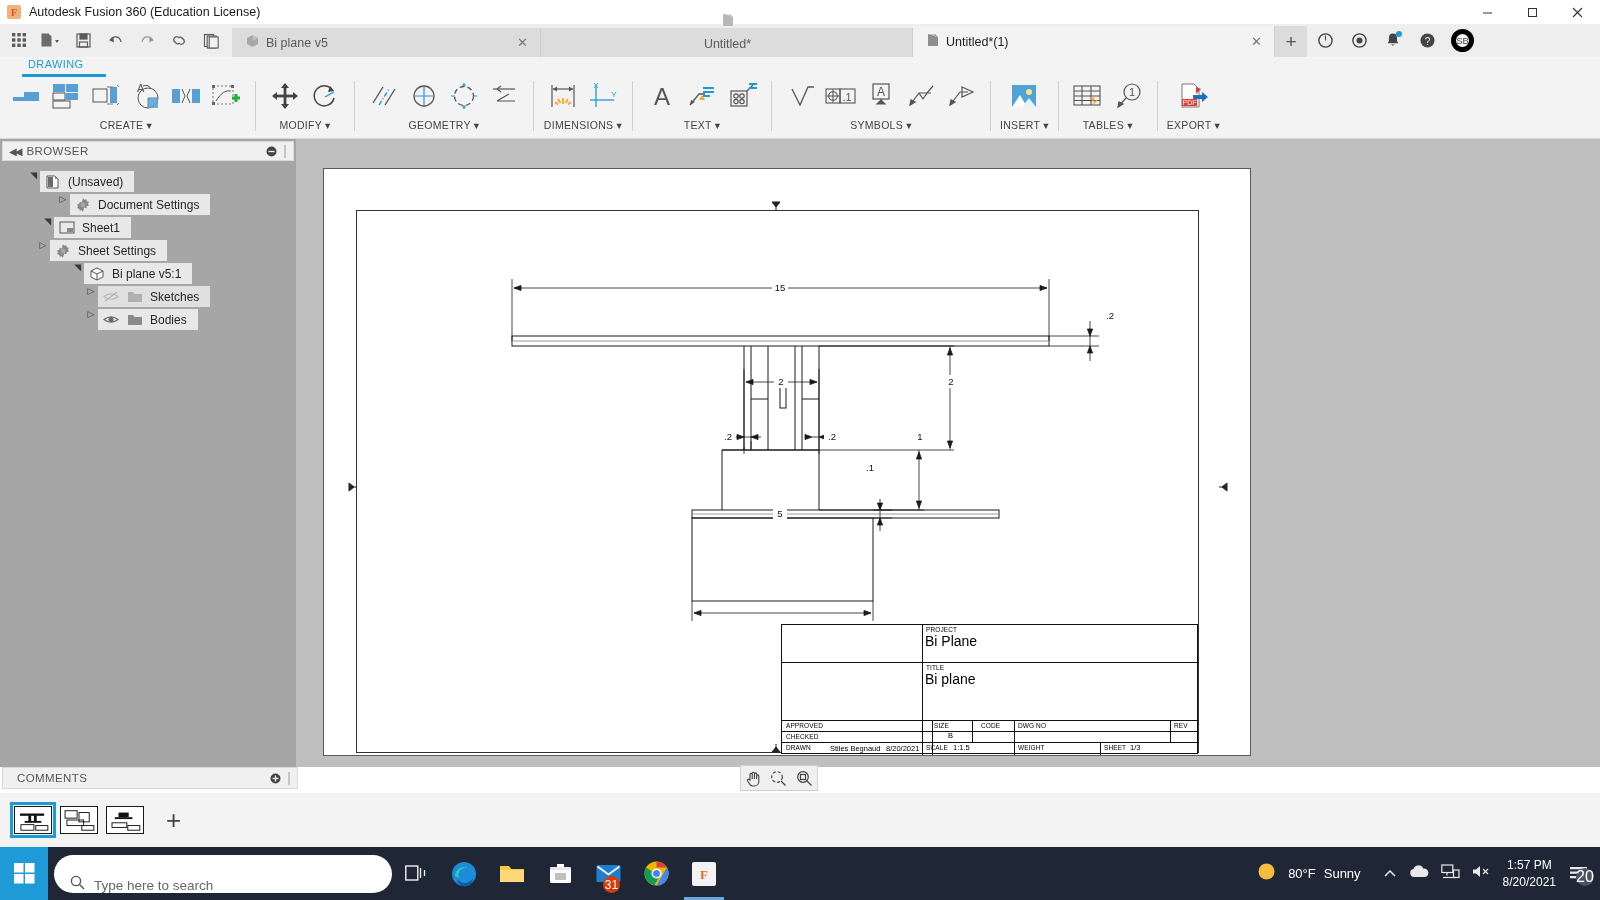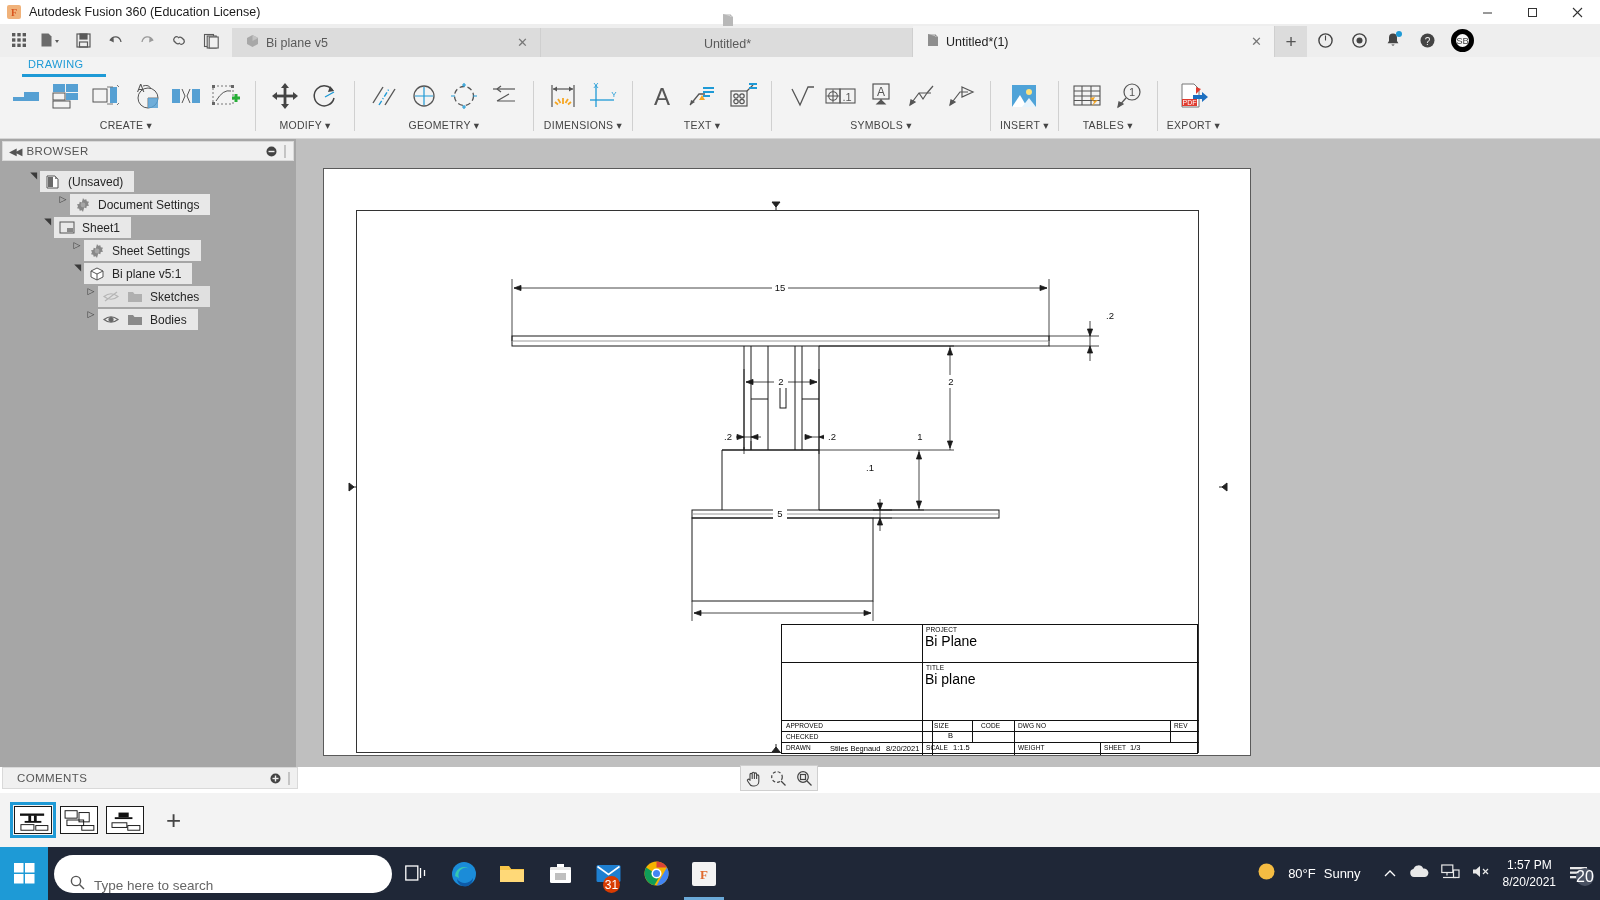--- a/index.html
+++ b/index.html
@@ -680,21 +680,21 @@
         <span class="ticon">
           <svg width="16" height="13" viewBox="0 0 16 13" fill="none" stroke="#555">
               <rect x="1" y="1" width="14" height="11"></rect>
               <rect x="8" y="7" width="6" height="4" fill="#888" stroke="none"></rect>
             </svg>
         </span>
         <span>Sheet1</span>
       </span>
     </div>
 
-    <div class="tnode" style="padding-left:70px">
+    <div class="tnode" style="padding-left:36px">
       <span class="tarrow collapsed"></span>
       <span class="tchip">
         <span class="ticon">
           <svg width="14" height="14" viewBox="0 0 14 14" fill="#888">
               <path d="M7 0 l1.2 1.8 2.1-.6.5 2.1 2.2.4-1 2 1 2-2.2.4-.5 2.1-2.1-.6L7 14 5.8 12.2 3.7 12.8 3.2 10.7 1 10.3l1-2-1-2 2.2-.4.5-2.1 2.1.6z"></path>
               <circle cx="7" cy="7" r="2.4" fill="#a6a6a6"></circle>
             </svg>
         </span>
         <span>Sheet Settings</span>
       </span>

